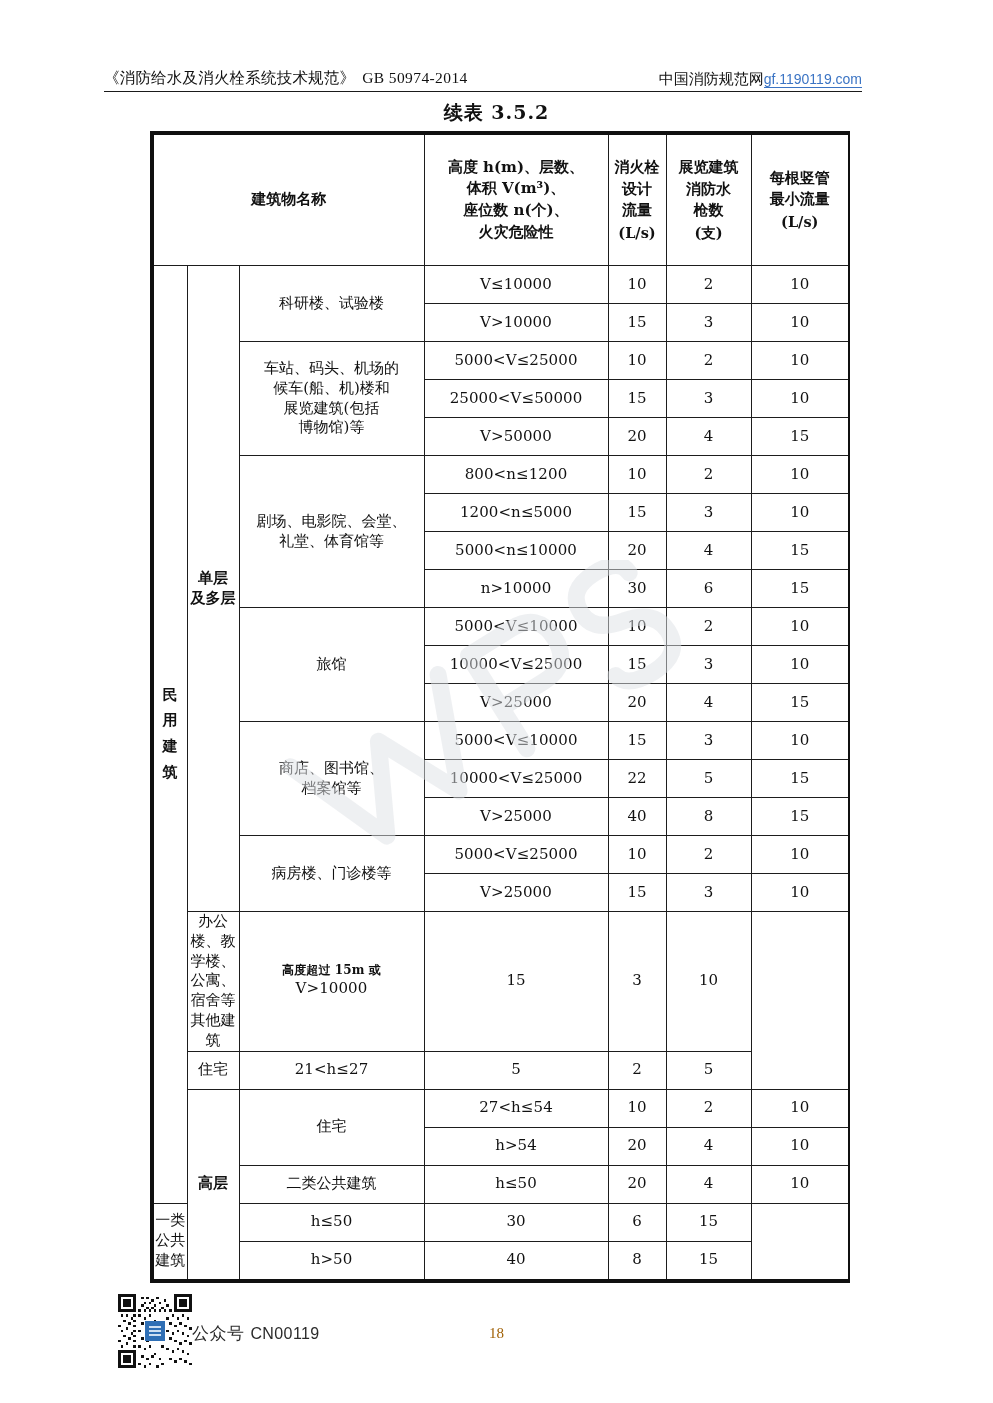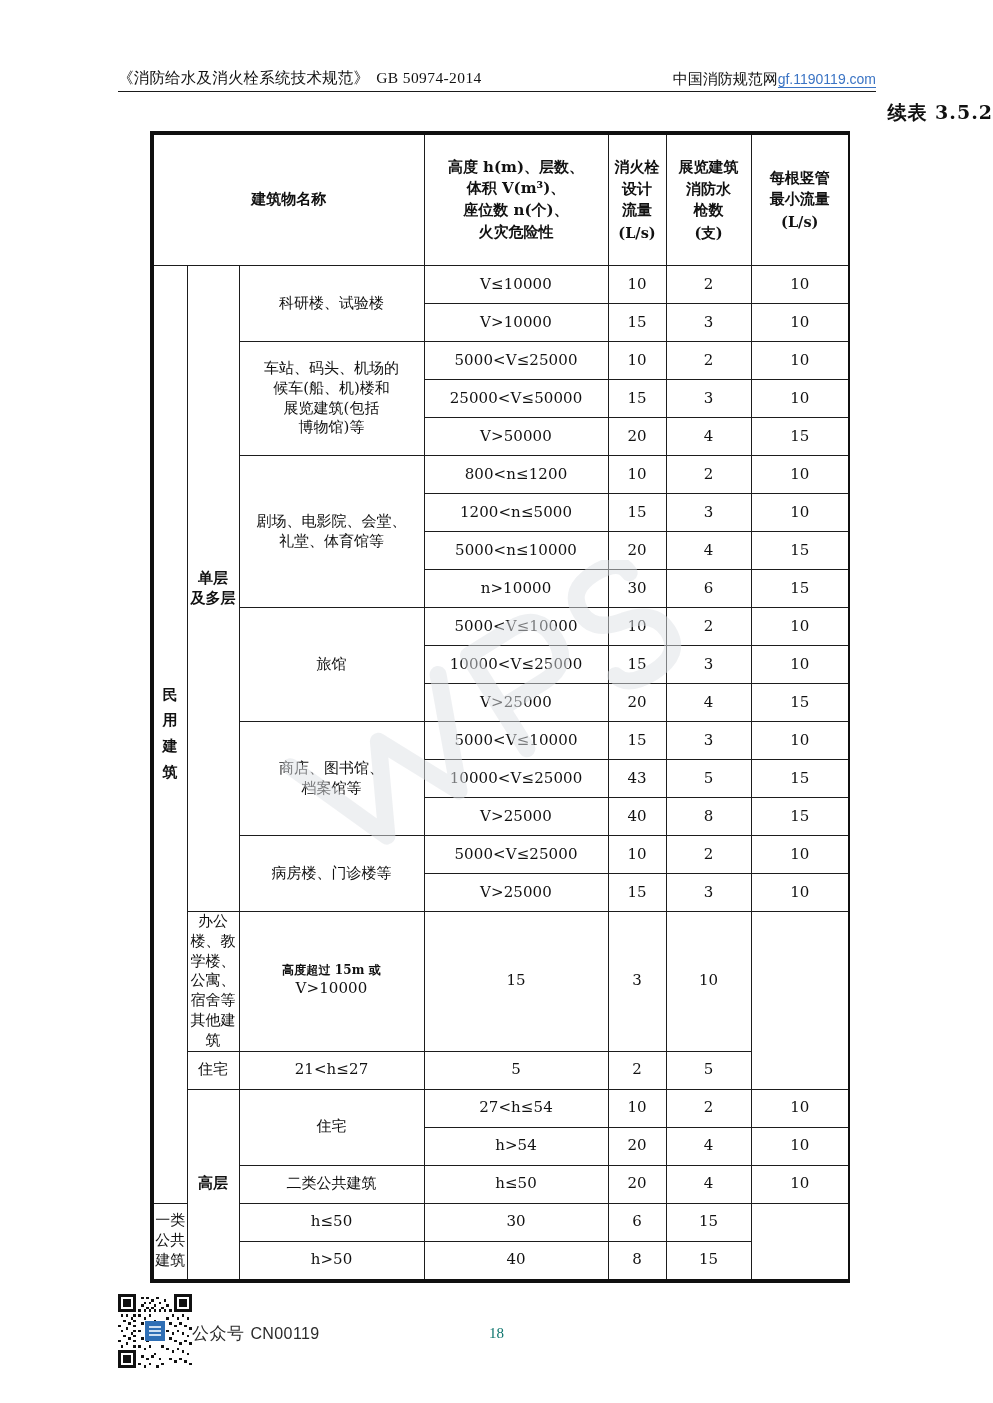--- a/index.html
+++ b/index.html
@@ -12,21 +12,21 @@
     height: 1403px;
     position: relative;
     font-family: "Liberation Serif", "DejaVu Serif", serif;
     color: #111;
     overflow: hidden;
   }
 
   
   .page-header {
     position: absolute;
-    left: 118px;
+    left: 104px;
     top: 66px;
     width: 758px;
     height: 26px;
     border-bottom: 1.6px solid #1a1a1a;
     display: flex;
     align-items: flex-end;
     justify-content: space-between;
     padding-bottom: 2px;
     box-sizing: border-box;
   }
@@ -53,21 +53,21 @@
     text-decoration: none;
     border-bottom: 1px solid #3b74c4;
   }
 
   
   .table-caption {
     position: absolute;
     left: 0;
     top: 100px;
     width: 993px;
-    text-align: right;
+    text-align: center;
     font-size: 19px;
     font-weight: bold;
     letter-spacing: 1px;
     font-family: "DejaVu Serif", serif;
   }
 
   
   .watermark {
     position: absolute;
     left: 250px;
@@ -181,21 +181,21 @@
     letter-spacing: 0.4px;
   }
   .page-num {
     position: absolute;
     left: 0;
     top: 1325px;
     width: 993px;
     text-align: center;
     font-size: 15px;
     font-family: "Liberation Serif", serif;
-    color: #0f766e;
+    color: #a16207;
   }
 </style>
 </head>
 <body>
 
 <div class="page-header">
   <div class="hdr-left">
     <span>《消防给水及消火栓系统技术规范》</span><span class="std-no">GB 50974-2014</span>
   </div>
   <div class="hdr-right">
@@ -373,21 +373,21 @@
         <div>商店、图书馆、</div>
         <div>档案馆等</div>
       </td>
       <td class="cond">5000&lt;V≤10000</td>
       <td class="num">15</td>
       <td class="num">3</td>
       <td class="num">10</td>
     </tr>
     <tr class="drow">
       <td class="cond">10000&lt;V≤25000</td>
-      <td class="num">43</td>
+      <td class="num">22</td>
       <td class="num">5</td>
       <td class="num">15</td>
     </tr>
     <tr class="drow">
       <td class="cond">V&gt;25000</td>
       <td class="num">40</td>
       <td class="num">8</td>
       <td class="num">15</td>
     </tr>
 

